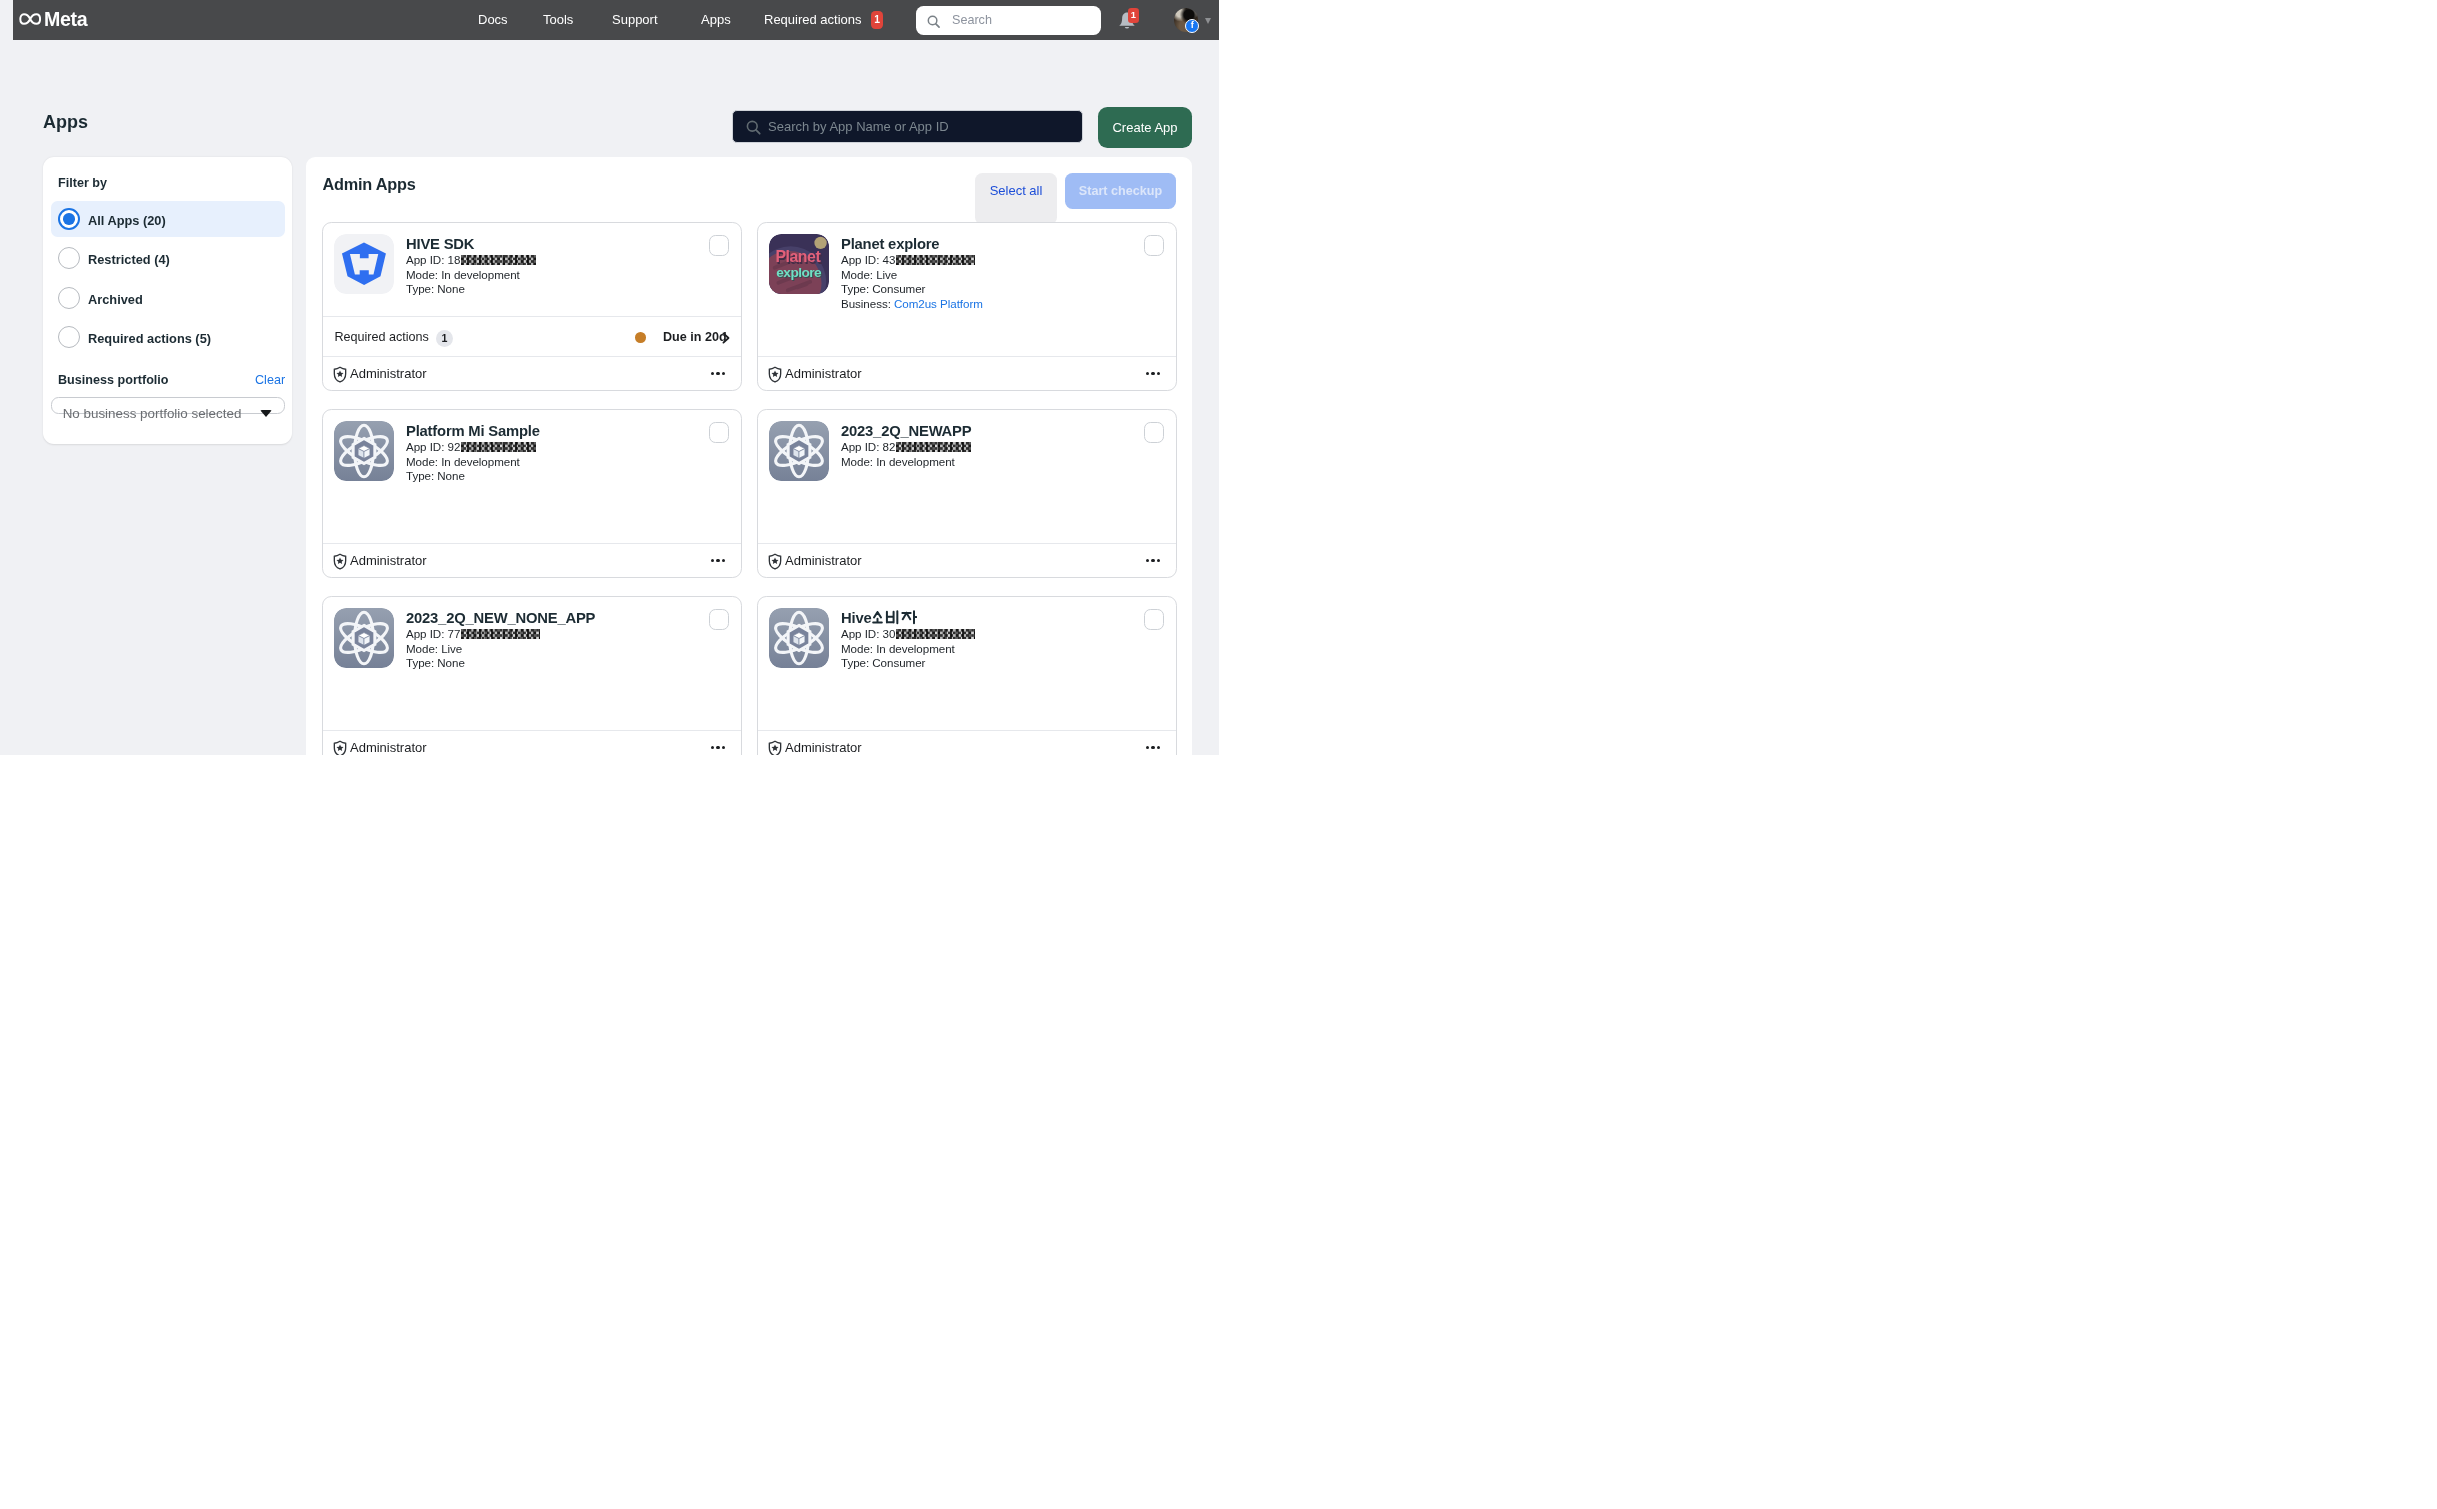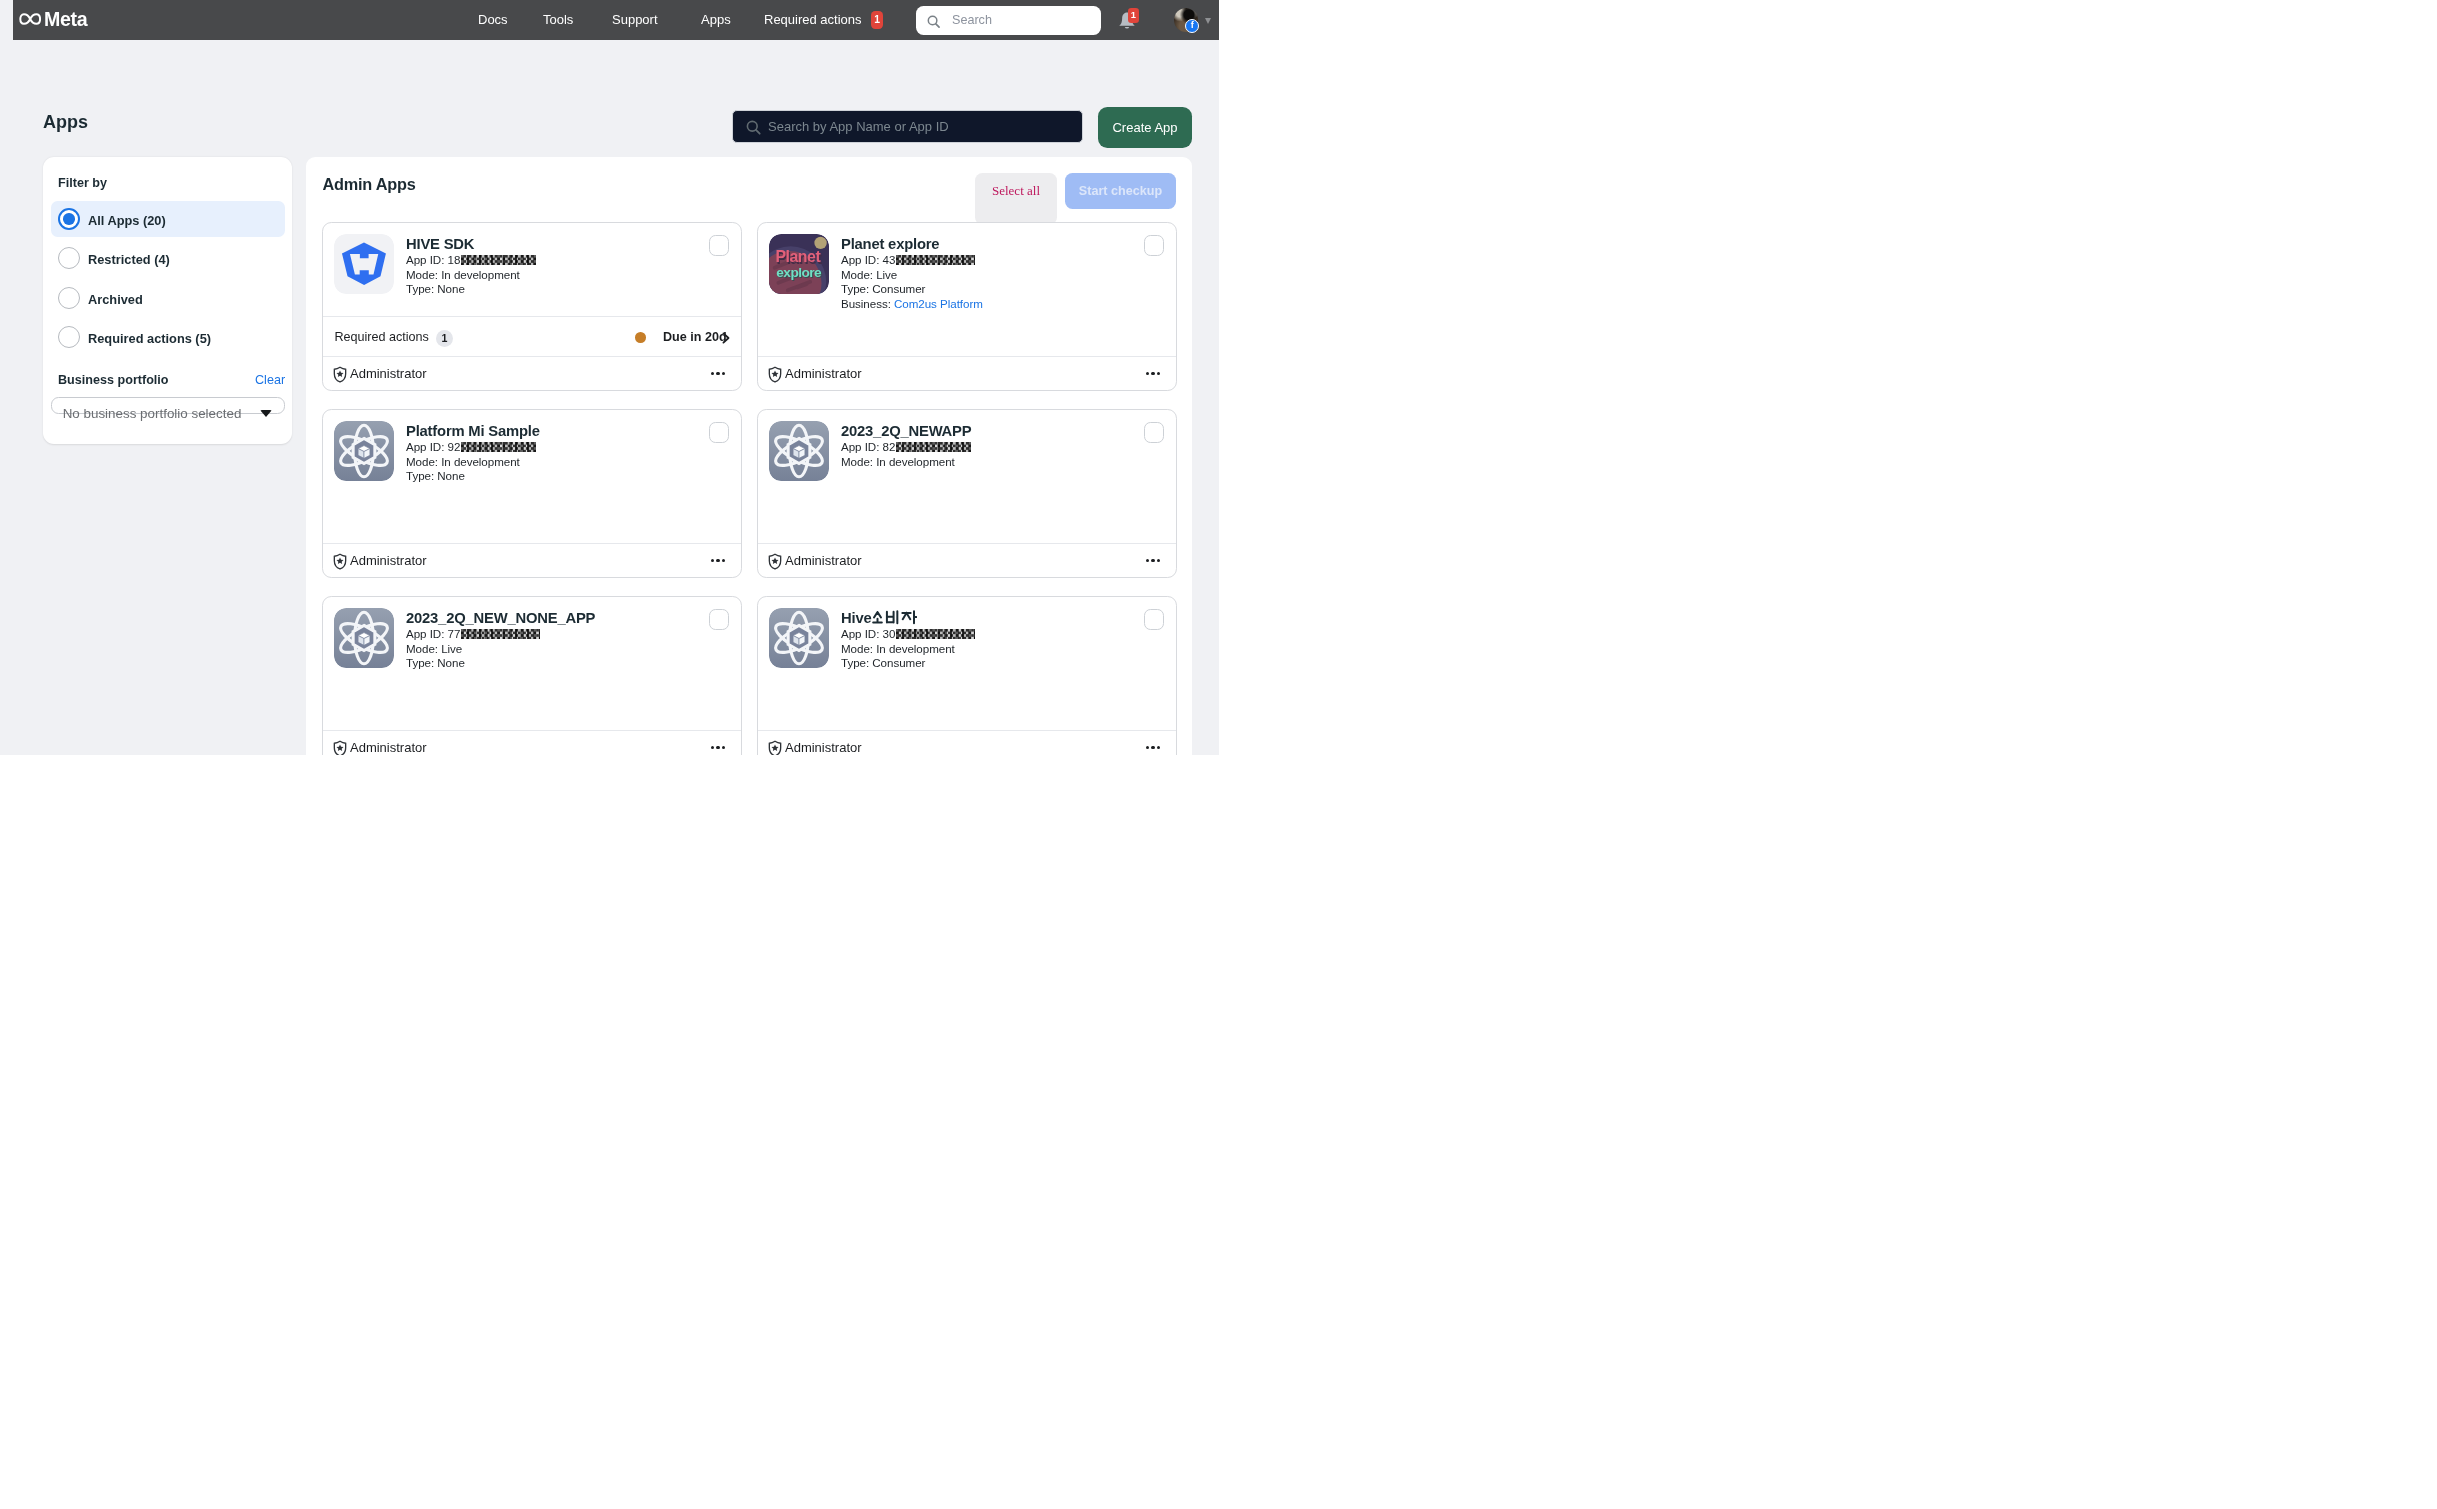--- a/index.html
+++ b/index.html
@@ -45,21 +45,21 @@
 #clear { position:absolute; left:212px; top:216px; font-size:12.6px; color:#1b74e4; }
 #bpdrop { position:absolute; left:7.5px; top:240px; width:234px; height:17px; border:0.9px solid #c8cbd0; border-radius:7.5px; background:#fff; }
 #bpdrop .t { position:absolute; left:11.2px; top:0; line-height:31px; font-size:13.4px; color:#6a6d71; }
 #bpdrop .c { position:absolute; right:12px; top:12px; width:0; height:0;
   border-left:6px solid transparent; border-right:6px solid transparent; border-top:7px solid #16181a; border-radius:1.9px; }
 
 
 #panel { position:absolute; left:306px; top:157px; width:886px; height:635px; background:#fff; border-radius:9.3px; }
 #panel .h { position:absolute; left:16.4px; top:18px; font-size:16.3px; font-weight:bold; letter-spacing:-0.2px; color:#1c2b33; }
 #selectall { position:absolute; left:669px; top:16px; width:82px; height:52px; border-radius:7.5px;
-  background:#ededef; color:#be185d; font-size:13px; text-align:center; line-height:36px;font-family:Liberation Serif, serif; }
+  background:#ededef; color:#1d4ed8; font-size:13px; text-align:center; line-height:36px; }
 #startcheckup { position:absolute; left:759px; top:16px; width:111px; height:36px; border-radius:7.5px;
   background:#9fbcf5; color:#dce6fa; font-size:12.6px; font-weight:bold; text-align:center; line-height:36px; }
 
 
 .card { position:absolute; width:420px; height:169px; background:#fff; border:0.9px solid #d8dade; border-radius:9.3px; }
 .card .icon { position:absolute; left:11.2px; top:11.2px; width:60px; height:60px; border-radius:12px; }
 .card .title { position:absolute; left:83px; top:13px; font-size:14.8px; font-weight:bold; letter-spacing:-0.2px; color:#1c2b33; }
 .card .lines { position:absolute; left:83px; top:30px; font-size:11.6px; letter-spacing:-0.05px; line-height:14.7px; color:#1f2429; }
 .cens { display:inline-block; height:10.3px; margin-left:0.9px; vertical-align:-1.4px;
   background:repeating-conic-gradient(rgba(30,30,30,0.88) 0 25%, rgba(235,235,235,0.9) 0 50%) 0 0/5.2px 5.2px,

